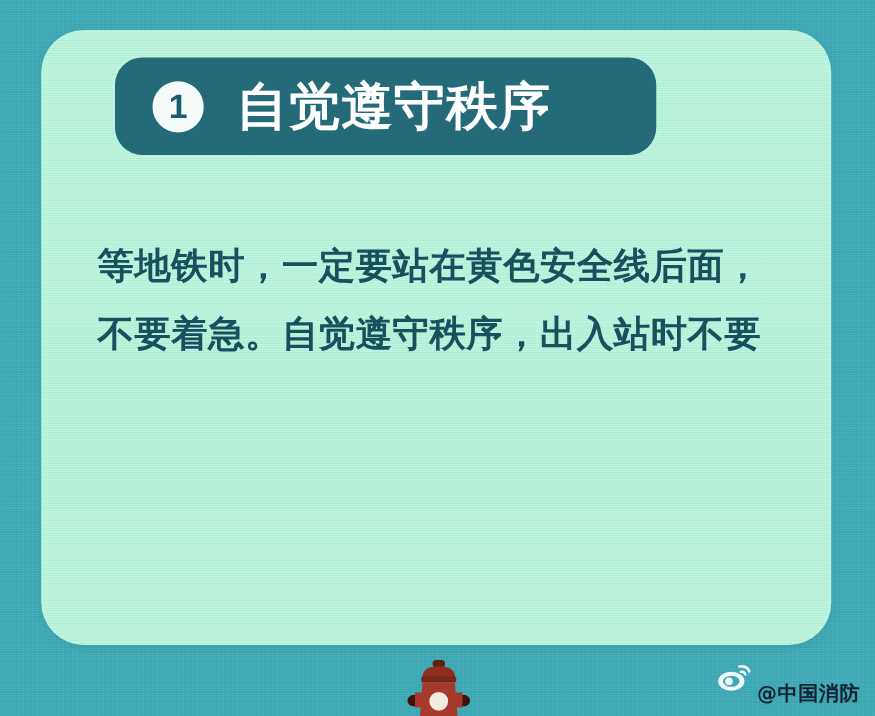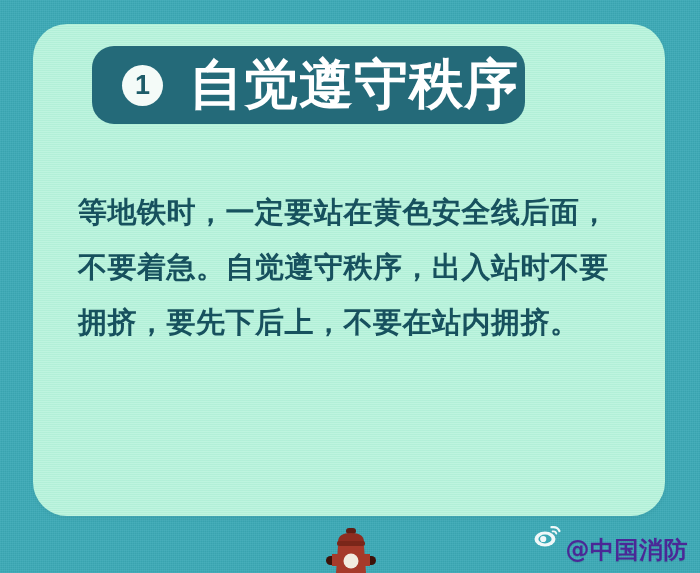--- a/index.html
+++ b/index.html
@@ -76,21 +76,21 @@
     align-items: center;
     justify-content: center;
     font-size: 27px;
     font-weight: bold;
     line-height: 1;
     font-family: "Liberation Sans", sans-serif;
   }
   #header-title {
     margin-left: 26px;
     color: #ffffff;
-    font-size: 54px;
+    font-size: 41px;
     font-weight: bold;
     letter-spacing: 1px;
     line-height: 1;
     white-space: nowrap;
   }
 
   
   #body-text {
     position: absolute;
     left: 78px;
@@ -124,22 +124,22 @@
     display: flex;
     align-items: center;
     gap: 5px;
     opacity: 0.92;
   }
   #weibo-icon {
     width: 27px;
     height: 22px;
   }
   #watermark-handle {
-    color: #4c1d95;
-    font-size: 24px;
+    color: #0f172a;
+    font-size: 16px;
     font-weight: bold;
     letter-spacing: 0.5px;
     text-shadow: 0 1px 1px rgba(0,0,0,0.12);
     margin-top: 28px;
   }
 </style>
 </head>
 <body>
 
 <div id="poster">
@@ -151,21 +151,20 @@
   </div>
 
   <div id="header-pill">
     <div id="step-badge">1</div>
     <div id="header-title">自觉遵守秩序</div>
   </div>
 
   <div id="body-text">
     <span class="line">等地铁时，一定要站在黄色安全线后面，</span>
     <span class="line">不要着急。自觉遵守秩序，出入站时不要</span>
-    <span class="line">拥挤，要先下后上，不要在站内拥挤。</span>
   </div>
 
   <div id="hydrant">
     <svg viewBox="0 0 54 45" width="54" height="45" xmlns="http://www.w3.org/2000/svg">
 
       <rect x="22" y="0" width="10" height="6" rx="3" fill="#5f1f15"></rect>
 
       <path d="M14 14 Q14 5 27 5 Q40 5 40 14 Z" fill="#8e2d20"></path>
       <rect x="13" y="13" width="28" height="5" rx="2" fill="#7a2619"></rect>
 

